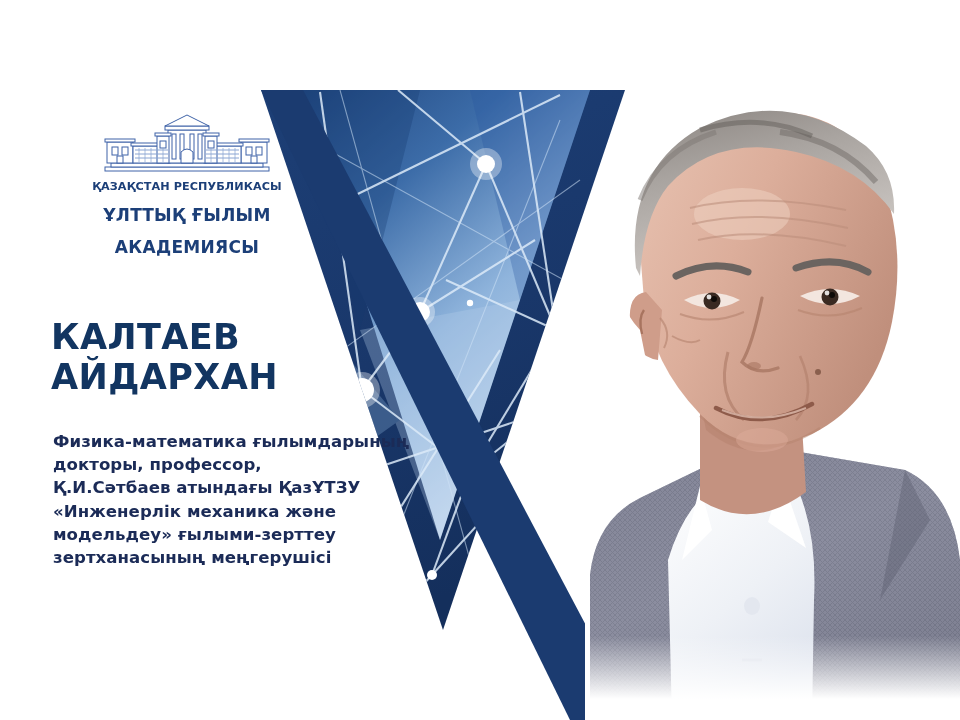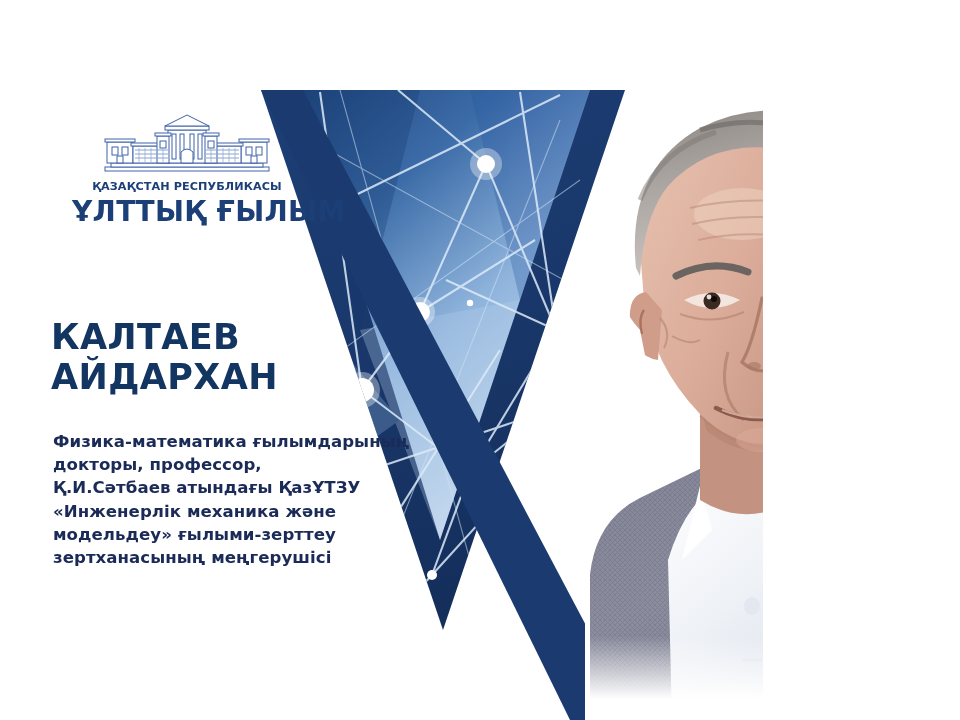--- a/index.html
+++ b/index.html
@@ -3,21 +3,21 @@
 <meta charset="utf-8">
 <title>Academy Announcement Card</title>
 <style>
   html,body{margin:0;padding:0;background:#ffffff;}
   body{
     font-family:"DejaVu Sans","Liberation Sans",sans-serif;
     -webkit-font-smoothing:antialiased;
   }
   #card{
     position:relative;
-    width:763px;height:720px;
+    width:960px;height:720px;
     background:#ffffff;
     overflow:hidden;
   }
 
   
   #graphics{
     position:absolute;inset:0;
     width:960px;height:720px;
     pointer-events:none;
   }
@@ -31,21 +31,21 @@
   }
   #logo-mark{display:block;margin:0 auto 6px auto;}
   .logo-line{
     color:#1c3f78;
     font-weight:bold;
     letter-spacing:.2px;
     line-height:1.18;
     white-space:nowrap;
   }
   .logo-small{font-size:11.2px;letter-spacing:.1px;}
-  .logo-big{font-size:28px;letter-spacing:.3px;margin-top:2px;}
+  .logo-big{font-size:17px;letter-spacing:.3px;margin-top:12px;}
 
   
   #name-block{
     position:absolute;
     left:51px;top:318px;
     color:#123561;
     font-weight:bold;
     font-size:35px;
     line-height:1.13;
     letter-spacing:.4px;
@@ -316,20 +316,21 @@
         <path d="M36,38 H69 M36,42 H69 M36,46 H69"></path>
         <path d="M107,38 H140 M107,42 H140 M107,46 H140"></path>
       </g>
       <g stroke="#8aa4d2" stroke-width=".8" opacity=".9">
         <path d="M40,36 V50 M46,36 V50 M52,36 V50 M58,36 V50 M64,36 V50"></path>
         <path d="M112,36 V50 M118,36 V50 M124,36 V50 M130,36 V50 M136,36 V50"></path>
       </g>
     </svg>
     <div class="logo-line logo-small">ҚАЗАҚСТАН РЕСПУБЛИКАСЫ</div>
     <div class="logo-line logo-big">ҰЛТТЫҚ ҒЫЛЫМ</div>
+    <div class="logo-line logo-big">АКАДЕМИЯСЫ</div>
   </div>
 
   <div id="desc-block">
     <div>Физика-математика ғылымдарының</div>
     <div>докторы, профессор,</div>
     <div>Қ.И.Сәтбаев атындағы ҚазҰТЗУ</div>
     <div>«Инженерлік механика және</div>
     <div>модельдеу» ғылыми-зерттеу</div>
     <div>зертханасының меңгерушісі</div>
   </div>

